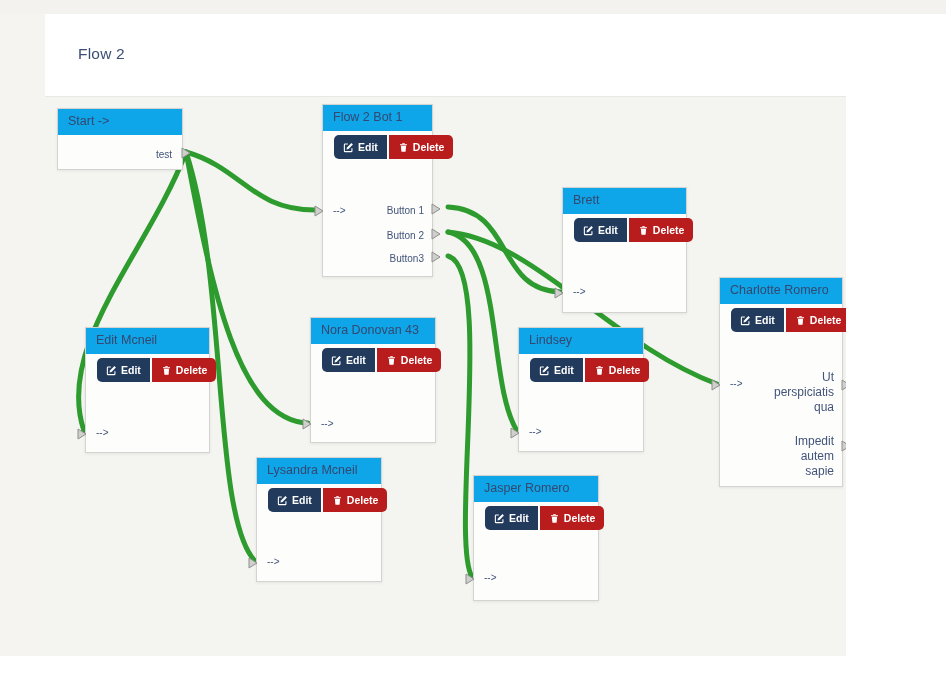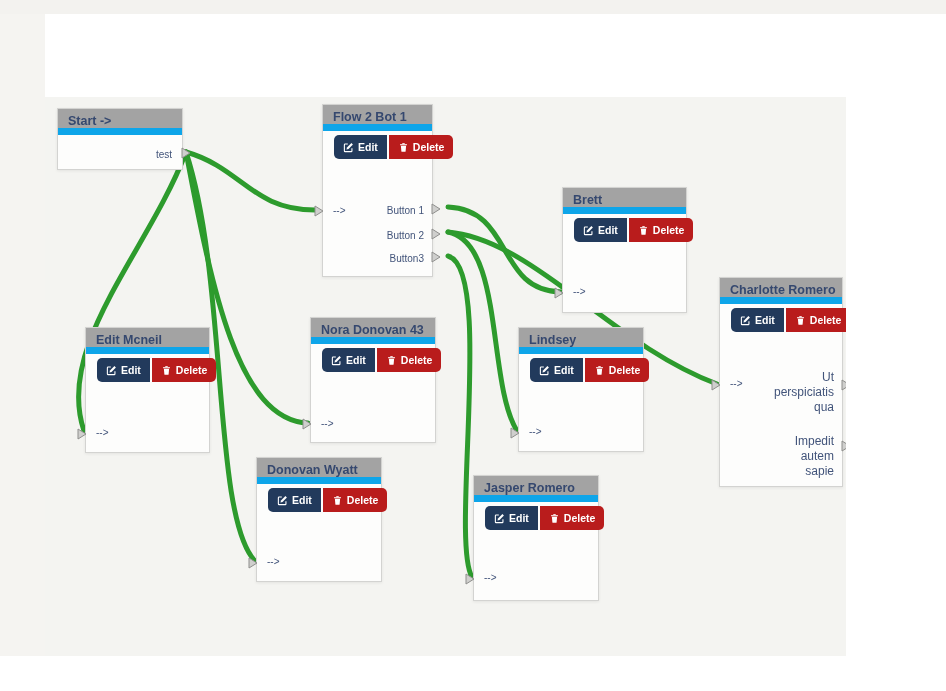--- a/index.html
+++ b/index.html
@@ -7,40 +7,43 @@
   .page { position:relative; width:946px; height:691px; }
   .top-strip { position:absolute; left:0; top:0; width:946px; height:14px; background:#f3f2ef; }
   .left-strip { position:absolute; left:0; top:14px; width:45px; height:642px; background:#f5f4f1; }
   .header-card { position:absolute; left:45px; top:14px; width:801px; height:83px; background:#ffffff; border-bottom:1px solid #e8e8e6; }
   .page-title { position:absolute; left:33px; top:31px; font-size:15.5px; font-weight:500; color:#3c4e74; letter-spacing:.2px; }
   .canvas { position:absolute; left:45px; top:97px; width:801px; height:559px; background:#f4f4f1; overflow:hidden; }
   .edges { position:absolute; left:0; top:0; width:801px; height:559px; pointer-events:none; }
   .edges path { fill:none; stroke:#2d9b2d; stroke-width:5; stroke-linecap:round; }
 
   .node { position:absolute; background:#fdfdfc; border:1px solid #d3d3d1; box-shadow:0 1px 3px rgba(0,0,0,.07); }
-  .node-header { height:26px; background:#a3a3a3; border-bottom:7px solid #0ea5e9; color:#35486f; font-size:12.5px; font-weight:bold; line-height:25px; padding:0 10px; white-space:nowrap; overflow:hidden; }
+  .node-header { height:26px; background:#0ea5e9; border-bottom:7px solid #0ea5e9; color:#35486f; font-size:12.5px; font-weight:normal; line-height:25px; padding:0 10px; white-space:nowrap; overflow:hidden; }
   .btn-row { position:absolute; left:11px; top:30px; display:flex; }
   .btn { height:24px; display:flex; align-items:center; padding:0 9px; color:#fff; font-size:10.5px; font-weight:bold; cursor:pointer; }
   .btn svg { margin-right:4px; }
   .btn-edit { background:#223a5c; border-radius:5px 0 0 5px; margin-right:2px; }
   .btn-delete { background:#b91c1c; border-radius:0 5px 5px 0; }
   .small-text { position:absolute; color:#42547a; font-size:10px; }
   .right-label { text-align:right; }
   .ml-out { position:absolute; right:8px; color:#42547a; font-size:12px; line-height:15px; text-align:right; }
   .connector { position:absolute; width:10px; height:12px; }
   .conn-in { left:-9px; }
   .conn-out { right:-9px; }
 </style>
 </head>
 <body>
 
 <div class="page">
   <div class="top-strip"></div>
   <div class="left-strip"></div>
 
+  <div class="header-card">
+    <div class="page-title">Flow 2</div>
+  </div>
 
   <div class="canvas">
 
     <svg class="edges" viewBox="0 0 801 559">
       <path d="M 141 55 C 197 71, 207 113, 270 113"></path>
       <path d="M 141 55 C 103 155, 10 248, 39 334"></path>
       <path d="M 141 55 C 167 193, 193 323, 263 326"></path>
       <path d="M 141 55 C 183 183, 167 419, 210 464"></path>
       <path d="M 403 110 C 469 113, 451 194, 516 195"></path>
       <path d="M 403 135 C 489 143, 567 248, 672 287"></path>
@@ -228,21 +231,21 @@
           <span>Delete</span>
         </div>
       </div>
       <div class="small-text" style="left:10px; top:98px;">--&gt;</div>
       <svg class="connector conn-in" style="top:99px;" viewBox="0 0 10 12">
           <path d="M1 1 L9 6 L1 11 Z" fill="#cfcfcd" stroke="#8f8f8d"></path>
         </svg>
     </div>
 
     <div class="node" style="left:211px; top:360px; width:126px; height:125px;">
-      <div class="node-header">Donovan Wyatt</div>
+      <div class="node-header">Lysandra Mcneil</div>
       <div class="btn-row">
         <div class="btn btn-edit">
           <svg width="11" height="11" viewBox="0 0 16 16">
               <path d="M13 9v4a1 1 0 0 1-1 1H3a1 1 0 0 1-1-1V4a1 1 0 0 1 1-1h4" stroke="#fff" stroke-width="1.6" fill="none"></path>
               <path d="M12.2 1.6l2.2 2.2L8 10.2l-3 .8.8-3z" fill="#fff"></path>
             </svg>
           <span>Edit</span>
         </div>
         <div class="btn btn-delete">
           <svg width="11" height="11" viewBox="0 0 16 16">

